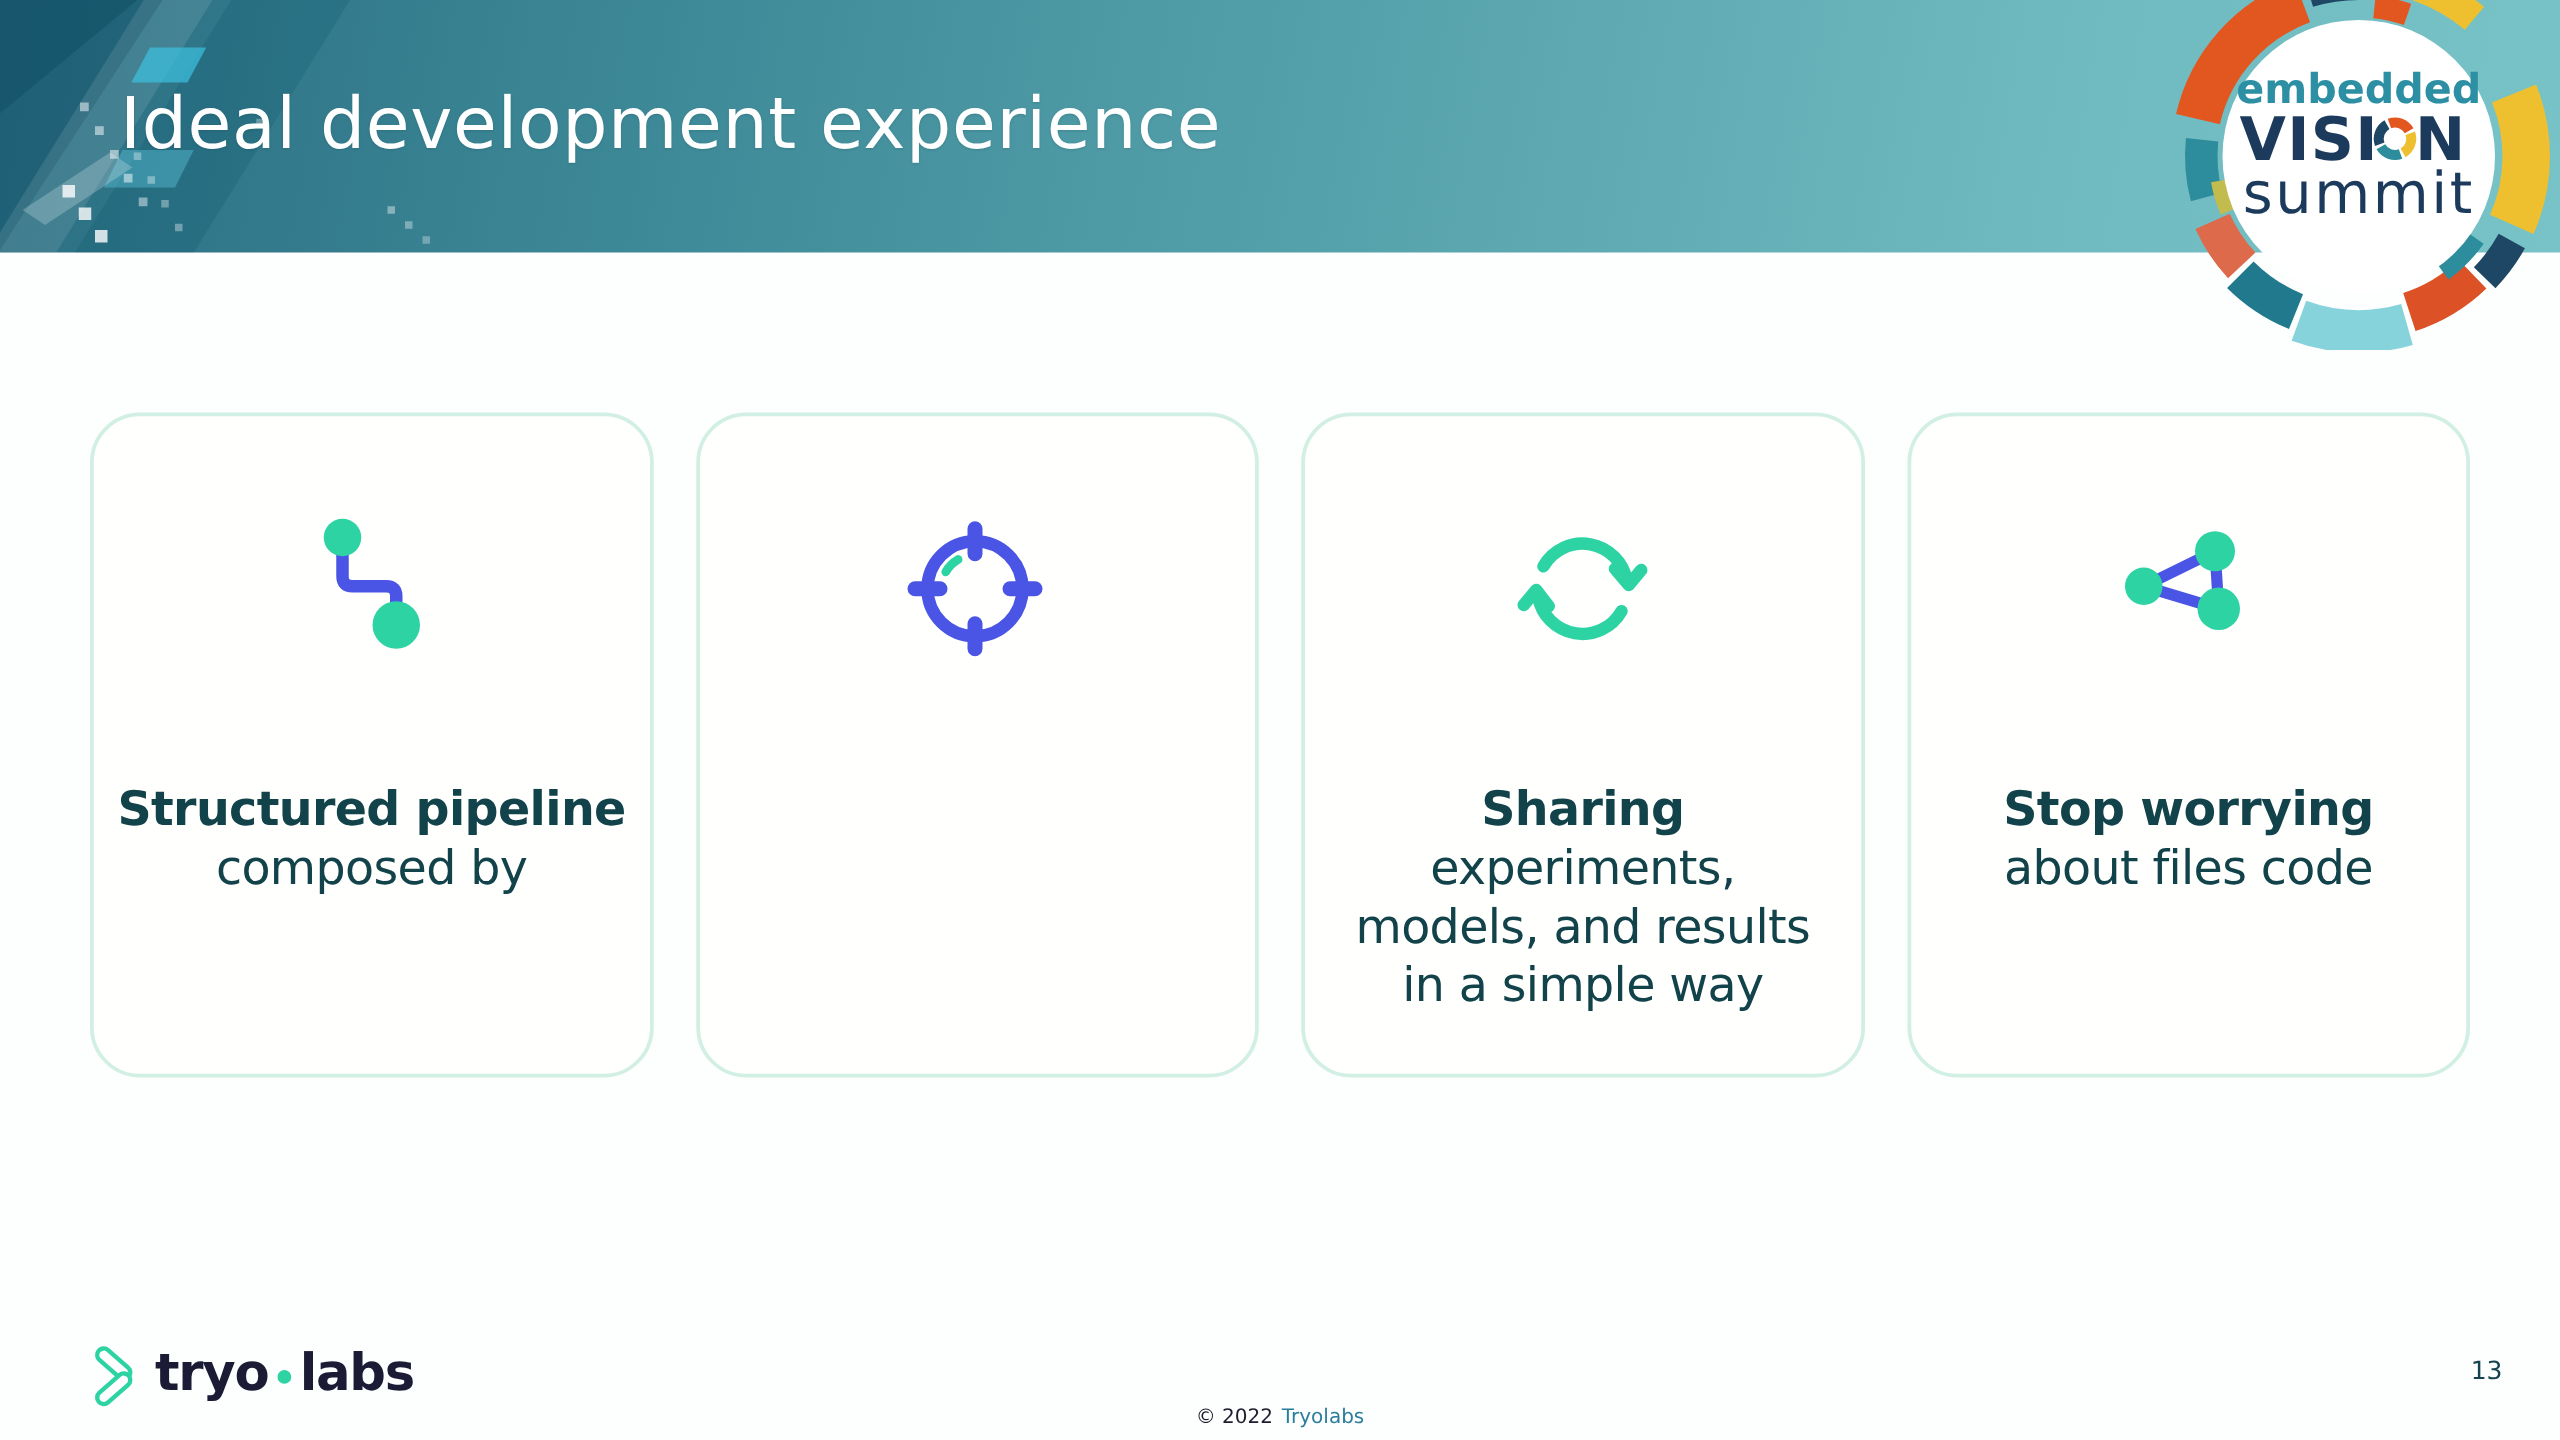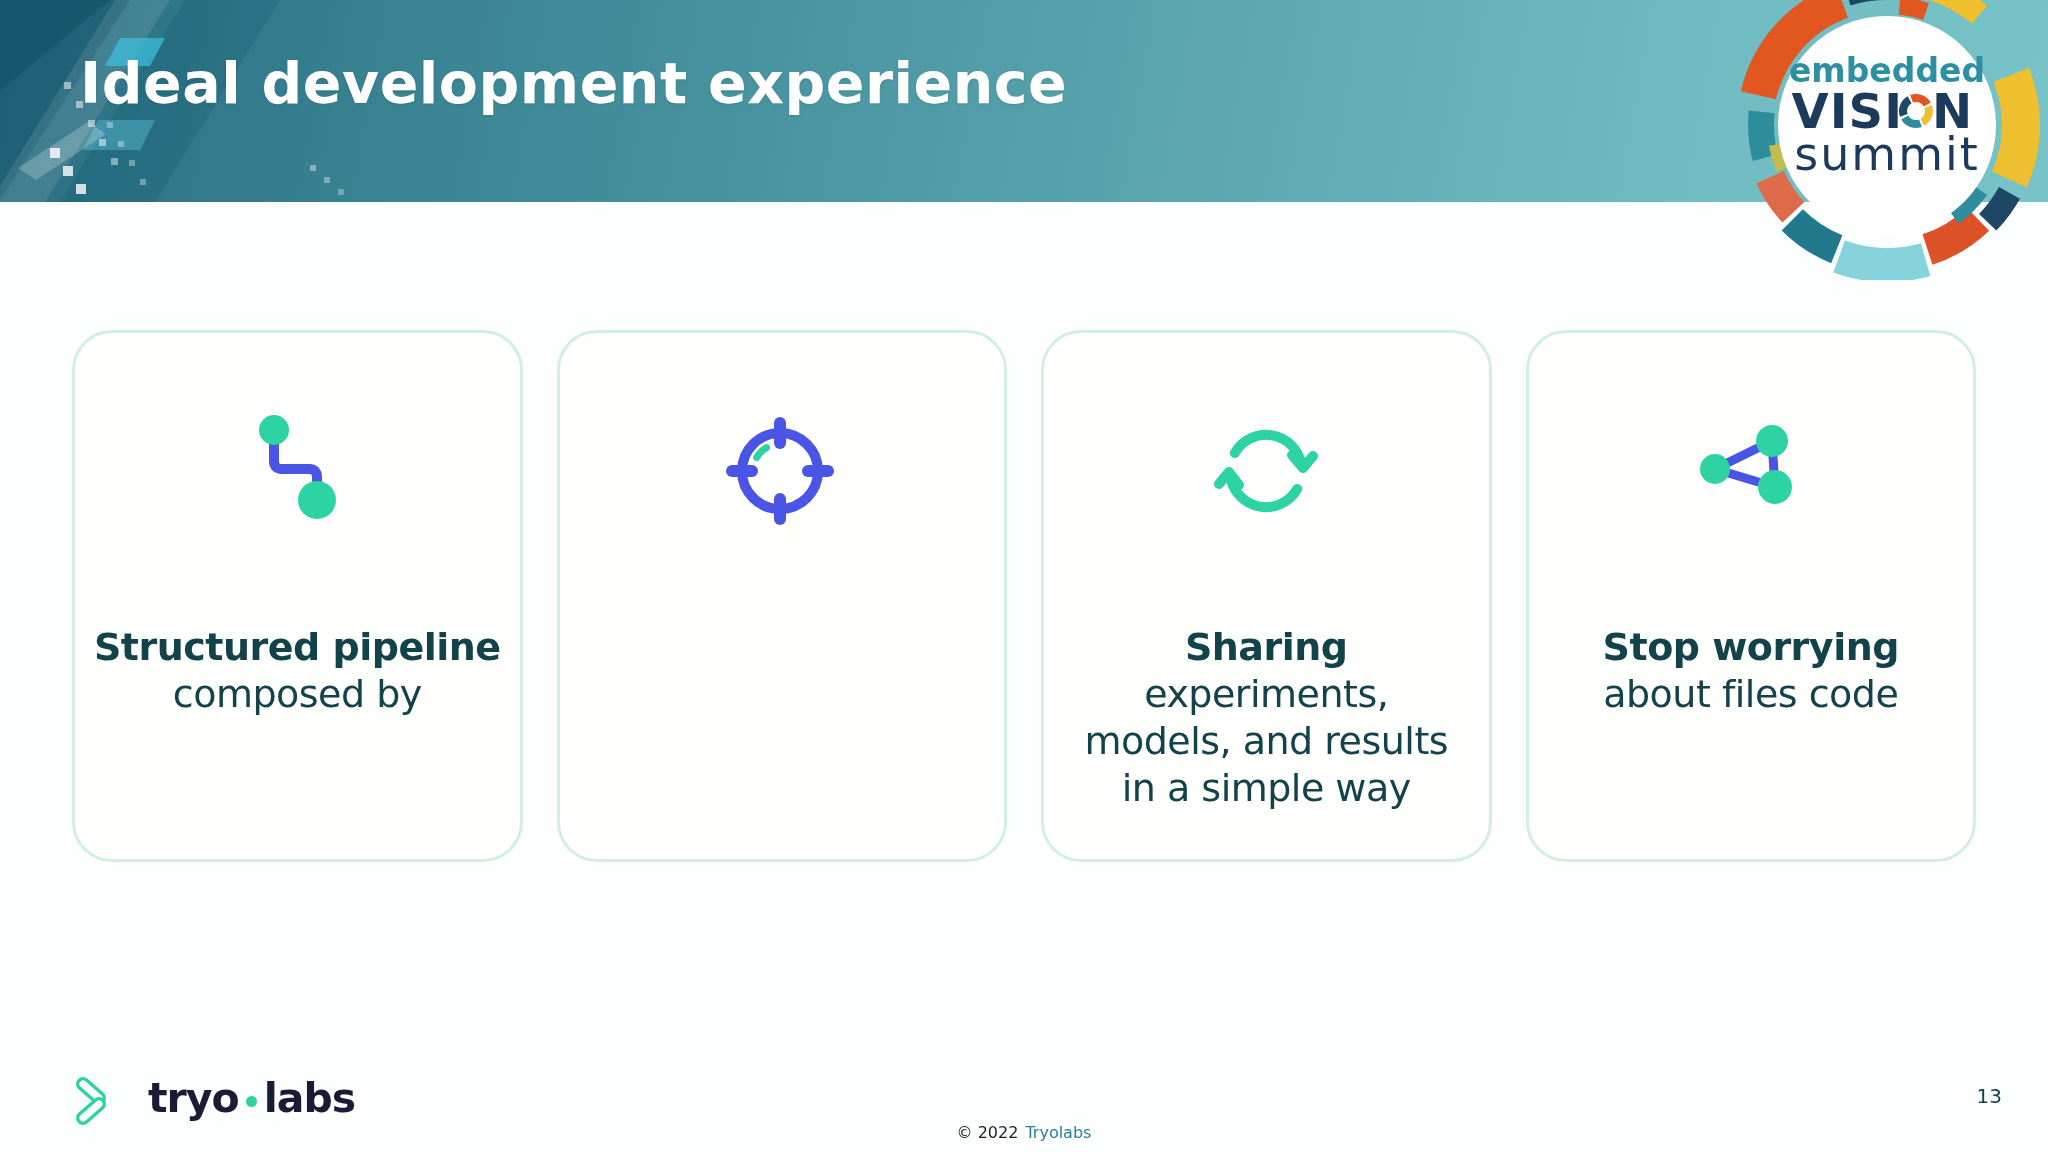--- a/index.html
+++ b/index.html
@@ -7,22 +7,22 @@
     position:relative;width:2048px;height:1152px;overflow:hidden;
     background:#fdfefe;font-family:"DejaVu Sans","Liberation Sans",sans-serif;
   }
   
   .header{
     position:absolute;left:0;top:0;width:2048px;height:202px;
     background:linear-gradient(100deg,#2a6e82 0%,#3f8b99 28%,#58a4ad 55%,#6fbac0 80%,#78c3c7 100%);
   }
   .header-deco{position:absolute;left:0;top:0;}
   .slide-title{
-    position:absolute;left:80px;top:50px;margin:0;
-    color:#ffffff;font-size:57px;font-weight:bold;letter-spacing:0.5px;
+    position:absolute;left:80px;top:50px;margin:16px;
+    color:#ffffff;font-size:57px;font-weight:normal;letter-spacing:0.5px;
     text-shadow:0 1px 2px rgba(0,40,50,.15);
   }
   
   .evs-logo{position:absolute;left:1732px;top:-30px;width:310px;height:310px;}
   
   .cards{
     position:absolute;left:72px;top:330px;width:1904px;height:532px;
     display:flex;gap:34px;
   }
   .card{
@@ -32,21 +32,21 @@
   }
   .card-icon{margin-top:78px;flex:0 0 auto;}
   .card-text{
     margin-top:93px;text-align:center;color:#12424a;
     font-size:38px;line-height:47px;letter-spacing:-0.5px;
   }
   .card-text div{white-space:nowrap;}
   .card-text .bold{font-weight:bold;}
   
   .brand{
-    position:absolute;left:70px;top:1068px;display:flex;align-items:center;gap:24px;
+    position:absolute;left:70px;top:1068px;display:flex;align-items:center;
   }
   .brand-text{
     color:#1b1b36;font-size:41px;font-weight:bold;letter-spacing:-1px;
     margin-left:10px;display:flex;align-items:center;
   }
   .brand-dot{
     display:inline-block;width:11px;height:11px;border-radius:50%;
     background:#2ed3a3;margin:0 7px;transform:translateY(3px);
   }
   .copyright{

